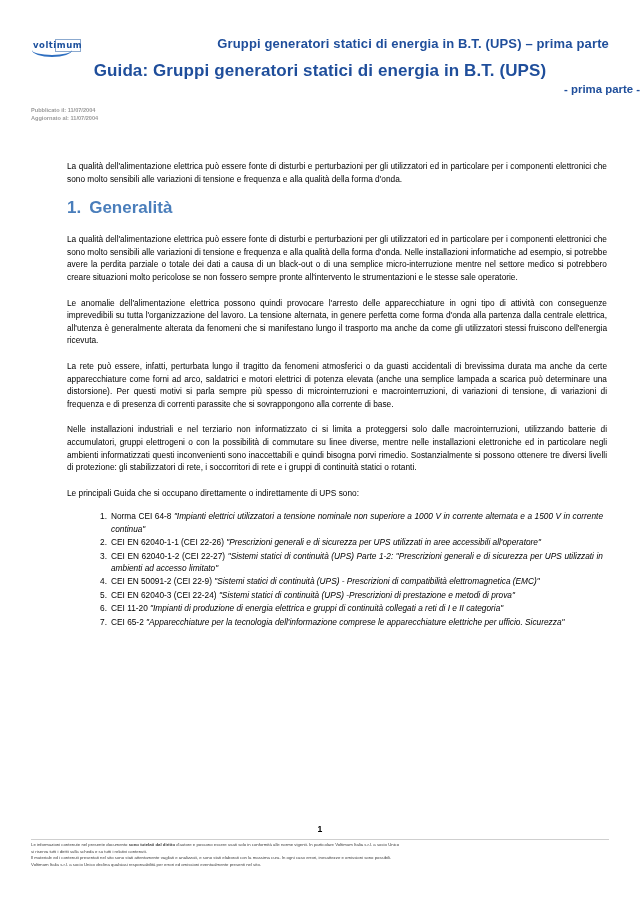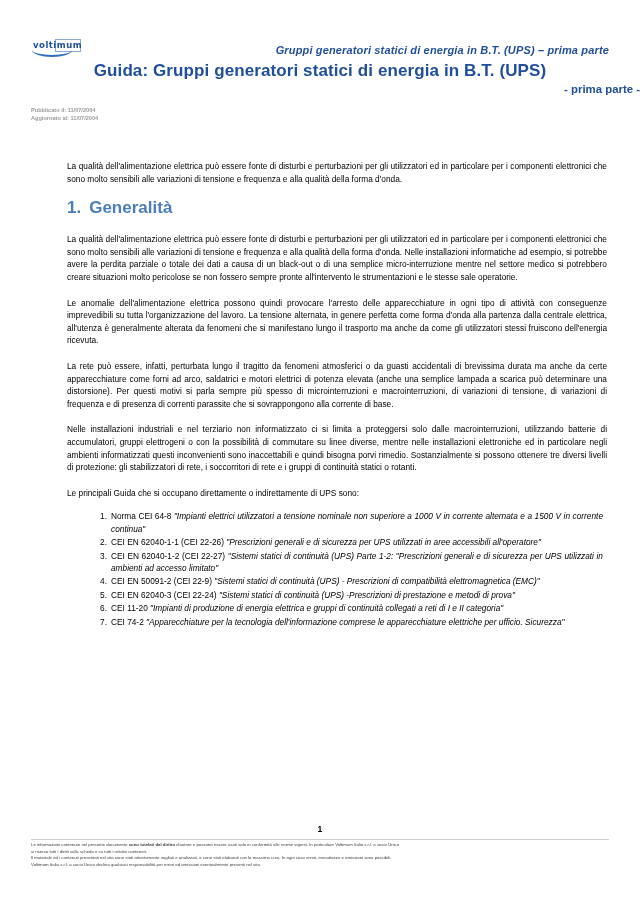--- a/index.html
+++ b/index.html
@@ -60,26 +60,25 @@
     left: 24px;
     top: 0px;
     width: 24px;
     height: 11px;
     border: 1px solid #8ba9cf;
   }
 
   .running-head {
     position: absolute;
     right: 31px;
-    top: 8px;
-    font-size: 11px;
+    top: 0px;
+    font-size: 13px;
     font-weight: bold;
     color: #1f4e9b;
     letter-spacing: 0.15px;
-    font-style: italic;
   }
 
   .doc-title {
     position: absolute;
     top: 61px;
     left: 0;
     right: 0;
     text-align: center;
     font-size: 17px;
     font-weight: bold;
@@ -251,21 +250,21 @@
 
     <p class="intro-line">Le principali Guida che si occupano direttamente o indirettamente di UPS sono:</p>
 
     <ol class="norme">
       <li><span>Norma CEI 64-8 </span><i>"Impianti elettrici utilizzatori a tensione nominale non superiore a 1000 V in corrente alternata e a 1500 V in corrente continua"</i></li>
       <li><span>CEI EN 62040-1-1 (CEI 22-26) </span><i>"Prescrizioni generali e di sicurezza per UPS utilizzati in aree accessibili all'operatore"</i></li>
       <li><span>CEI EN 62040-1-2 (CEI 22-27) </span><i>"Sistemi statici di continuità (UPS) Parte 1-2: "Prescrizioni generali e di sicurezza per UPS utilizzati in ambienti ad accesso limitato"</i></li>
       <li><span>CEI EN 50091-2 (CEI 22-9) </span><i>"Sistemi statici di continuità (UPS) - Prescrizioni di compatibilità elettromagnetica (EMC)"</i></li>
       <li><span>CEI EN 62040-3 (CEI 22-24) </span><i>"Sistemi statici di continuità (UPS) -Prescrizioni di prestazione e metodi di prova"</i></li>
       <li><span>CEI 11-20 </span><i>"Impianti di produzione di energia elettrica e gruppi di continuità collegati a reti di I e II categoria"</i></li>
-      <li><span>CEI 74-2 </span><i>"Apparecchiature per la tecnologia dell'informazione comprese le apparecchiature elettriche per ufficio. Sicurezza"</i></li>
+      <li><span>CEI 65-2 </span><i>"Apparecchiature per la tecnologia dell'informazione comprese le apparecchiature elettriche per ufficio. Sicurezza"</i></li>
     </ol>
   </div>
 
   <div class="page-number">1</div>
   <div class="footer-rule"></div>
 
   <div class="footer-note">
     <div><span>Le informazioni contenute nel presente documento </span><b>sono tutelati dal diritto</b><span> d'autore e possono essere usati solo in conformità alle norme vigenti. In particolare Voltimum Italia s.r.l. a socio Unico</span></div>
     <div>si riserva tutti i diritti sulla scheda e su tutti i relativi contenuti.</div>
     <div>Il materiale ed i contenuti presentati nel sito sono stati attentamente vagliati e analizzati, e sono stati elaborati con la massima cura. In ogni caso errori, inesattezze e omissioni sono possibili.</div>

